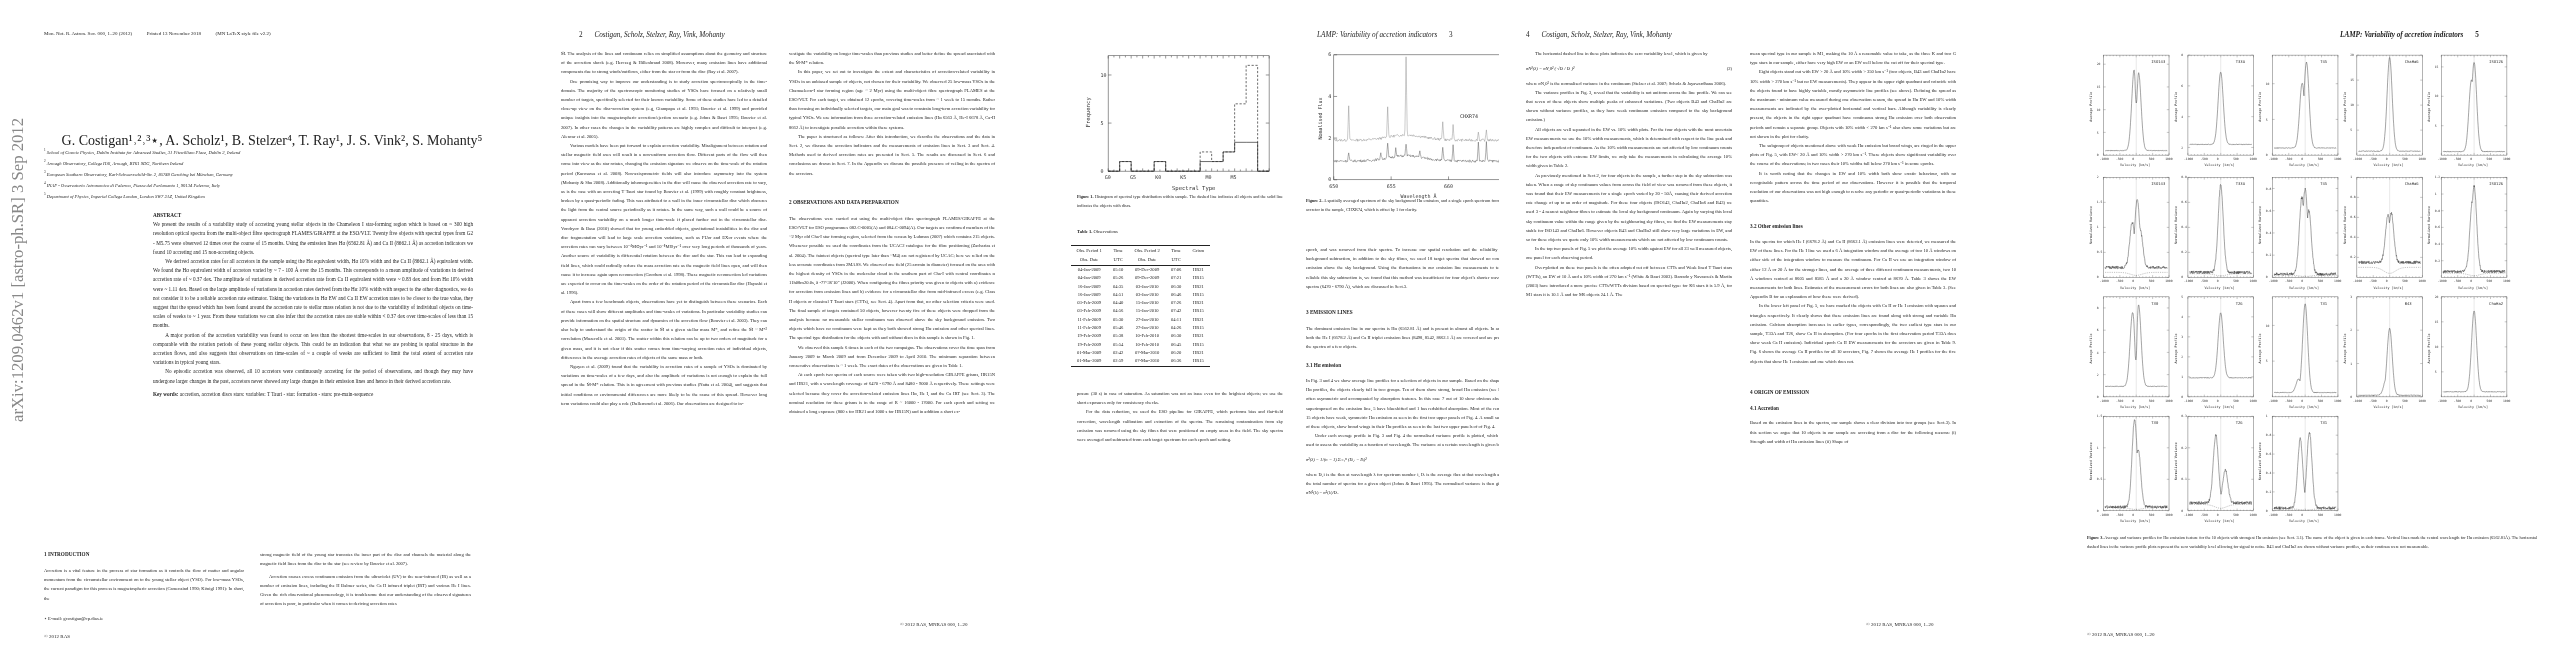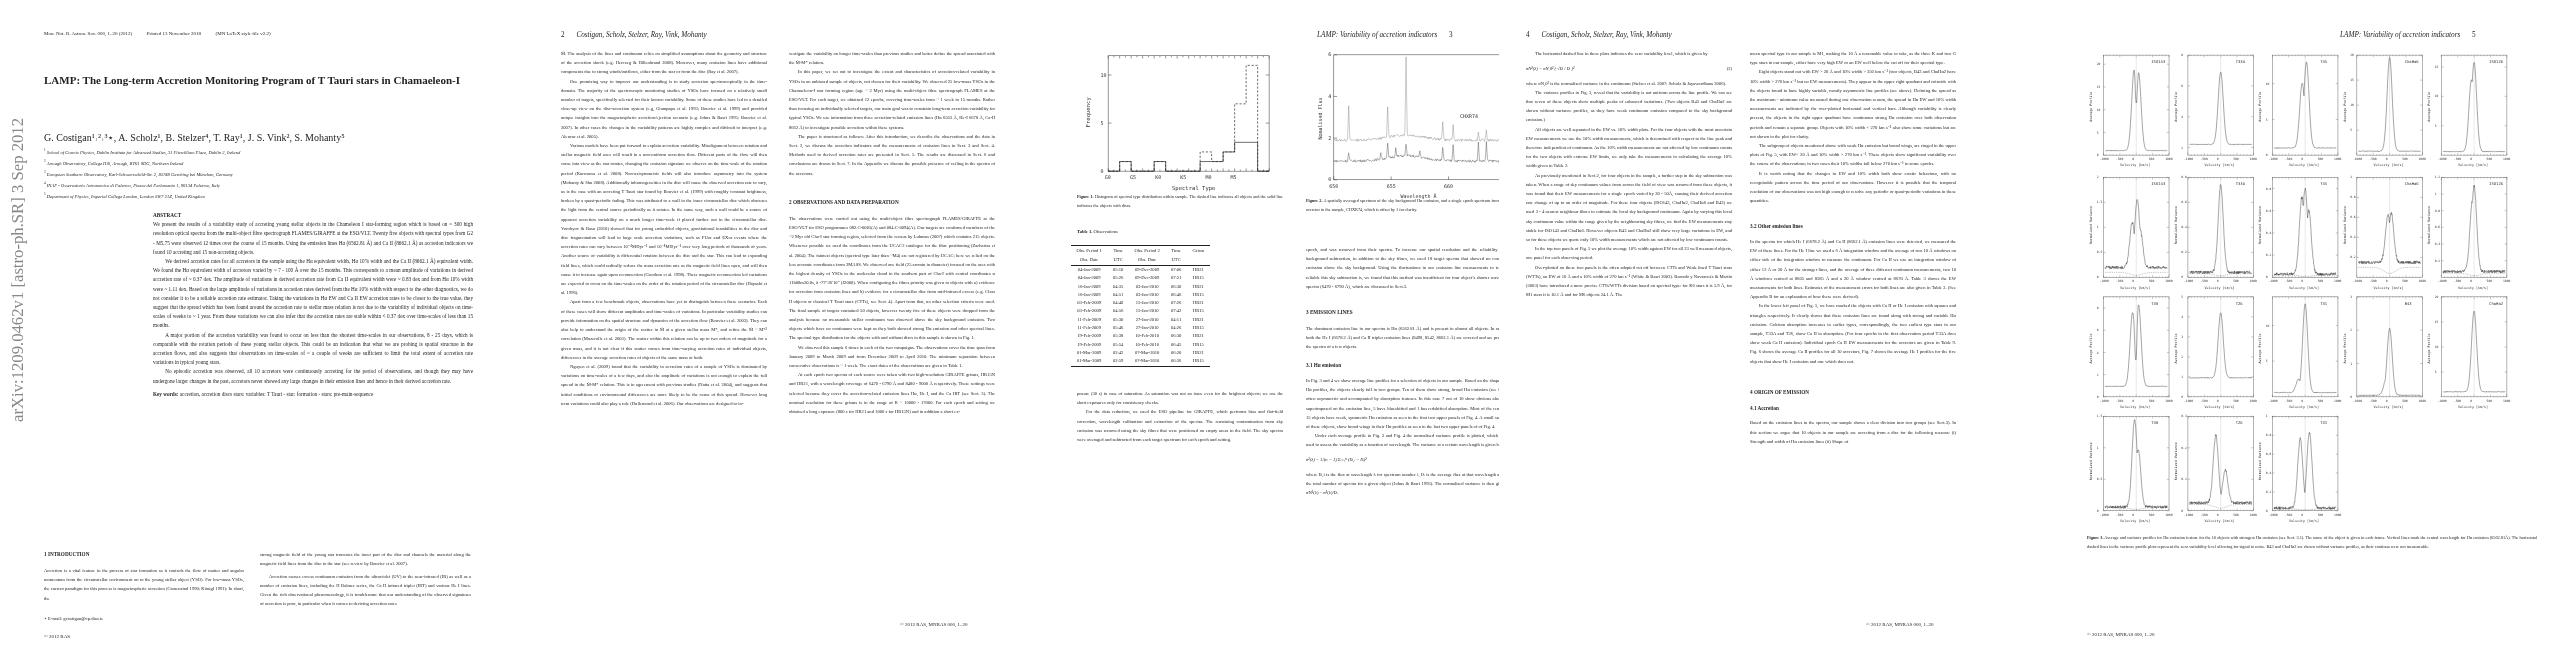--- a/index.html
+++ b/index.html
@@ -7,21 +7,21 @@
   .page{position:absolute;top:0;height:667px;background:#fff;}
   .p1{left:0;width:511px;}
   .p2{left:511px;width:517px;}
   .p3{left:1028px;width:517px;}
   .p4{left:1499px;width:514px;}
   .p5{left:2059px;width:517px;}
   .runhead{position:absolute;top:31px;font-size:7.2px;font-style:italic;}
   .runhead .num{font-style:normal;}
   .journal{position:absolute;top:31px;left:44px;font-size:5px;}
   .title{position:absolute;top:71px;left:44px;width:456px;font-size:11px;font-weight:bold;line-height:18px;}
-  .authors{position:absolute;top:132px;left:44px;width:456px;font-size:10px;}
+  .authors{position:absolute;top:132px;left:44px;width:456px;font-size:14px;text-align:center;}
   .affils{position:absolute;top:146px;left:44px;width:456px;font-size:4.6px;font-style:italic;line-height:8.4px;}
   .affils sup{font-style:normal;font-size:3.3px;}
   .arxiv{position:absolute;left:7.8px;top:422px;transform-origin:left top;transform:rotate(-90deg);font-size:16.7px;color:#888;white-space:nowrap;font-family:"Liberation Serif",serif;}
   .abstract{position:absolute;left:153px;top:211px;width:320px;font-size:5.2px;line-height:9.2px;text-align:justify;}
   .abstract h4{margin:0;font-size:5.2px;font-weight:bold;}
   .abstract p{margin:0;text-indent:12.2px;}
   .abstract p.first{text-indent:0;}
   .kw{margin-top:4.4px;}
   .col{position:absolute;font-size:4.6px;line-height:9.2px;text-align:justify;}
   .col p{margin:0;text-indent:9px;}
@@ -44,21 +44,20 @@
 </style>
 </head>
 <body>
 
 <div class="page p1">
   <div class="journal">
     <span>Mon. Not. R. Astron. Soc. 000, 1–20 (2012)</span>
     <span style="margin-left:13.3px">Printed 13 November 2018</span>
     <span style="margin-left:13.3px">(MN LaTeX style file v2.2)</span>
   </div>
-  <div class="title">LAMP: The Long-term Accretion Monitoring Program of T Tauri stars in Chamaeleon-I</div>
   <div class="authors">G. Costigan¹˒²˒³⋆, A. Scholz¹, B. Stelzer⁴, T. Ray¹, J. S. Vink², S. Mohanty⁵</div>
   <div class="affils" id="affils">
       <div><sup>1</sup><span> School of Cosmic Physics, Dublin Institute for Advanced Studies, 31 Fitzwilliam Place, Dublin 2, Ireland</span></div>
       <div><sup>2</sup><span> Armagh Observatory, College Hill, Armagh, BT61 9DG, Northern Ireland</span></div>
       <div><sup>3</sup><span> European Southern Observatory, Karl-Schwarzschild-Str. 2, 85748 Garching bei München, Germany</span></div>
       <div><sup>4</sup><span> INAF - Osservatorio Astronomico di Palermo, Piazza del Parlamento 1, 90134 Palermo, Italy</span></div>
       <div><sup>5</sup><span> Department of Physics, Imperial College London, London SW7 2AZ, United Kingdom</span></div>
     </div>
   <div class="arxiv">arXiv:1209.0462v1  [astro-ph.SR]  3 Sep 2012</div>
 
@@ -80,21 +79,21 @@
   </div>
   <div class="col" style="left:260px;top:550px;width:211px;">
     <p class="ni">strong magnetic field of the young star truncates the inner part of the disc and channels the material along the magnetic field lines from the disc to the star (see review by Bouvier et al. 2007).</p>
     <p style="margin-top:3.3px">Accretion causes excess continuum emission from the ultraviolet (UV) to the near-infrared (IR) as well as a number of emission lines, including the H Balmer series, the Ca II infrared triplet (IRT) and various He I lines. Given the rich observational phenomenology, it is troublesome that our understanding of the observed signatures of accretion is poor, in particular when it comes to deriving accretion rates</p>
   </div>
   <div class="foot" style="left:44px;top:616px;">⋆  E-mail: gcostigan@cp.dias.ie</div>
   <div class="copyright" style="left:44px;top:634px;">© 2012 RAS</div>
 </div>
 
 <div class="page p2">
-  <div class="runhead" style="left:50px;">
+  <div class="runhead" style="left:68px;">
     <span class="num">2</span>
     <span style="margin-left:10px">Costigan, Scholz, Stelzer, Ray, Vink, Mohanty</span>
   </div>
   <div class="col" style="left:50px;top:49px;width:206px;">
     <p class="ni">Ṁ. The analysis of the lines and continuum relies on simplified assumptions about the geometry and structure of the accretion shock (e.g. Herczeg &amp; Hillenbrand 2008). Moreover, many emission lines have additional components due to strong winds/outflows, either from the star or from the disc (Ray et al. 2007).</p>
     <p>One promising way to improve our understanding is to study accretion spectroscopically in the time-domain. The majority of the spectroscopic monitoring studies of YSOs have focused on a relatively small number of targets, specifically selected for their known variability. Some of these studies have led to a detailed close-up view on the disc-accretion system (e.g, Giampapa et al. 1993; Bouvier et al. 1999) and provided unique insights into the magnetospheric accretion/ejection scenario (e.g. Johns &amp; Basri 1995; Bouvier et al. 2007). In other cases the changes in the variability patterns are highly complex and difficult to interpret (e.g. Alencar et al. 2005).</p>
     <p>Various models have been put forward to explain accretion variability. Misalignment between rotation and stellar magnetic field axes will result in a non-uniform accretion flow. Different parts of the flow will then come into view as the star rotates, changing the emission signature we observe on the time-scale of the rotation period (Kurosawa et al. 2008). Non-axisymmetric fields will also introduce asymmetry into the system (Mohanty &amp; Shu 2008). Additionally inhomogeneities in the disc will cause the observed accretion rate to vary, as is the case with an accreting T Tauri star found by Bouvier et al. (1999) with roughly constant brightness, broken by a quasi-periodic fading. This was attributed to a wall in the inner circumstellar disc which obscures the light from the central source periodically as it rotates. In the same way, such a wall could be a source of apparent accretion variability on a much longer time-scale if placed further out in the circumstellar disc. Vorobyov &amp; Basu (2010) showed that for young embedded objects, gravitational instabilities in the disc and disc fragmentation will lead to large scale accretion variations, such as FUor and EXor events where the accretion rates can vary between 10⁻⁴M⊙yr⁻¹ and 10⁻⁸M⊙yr⁻¹ over very long periods of thousands of years. Another source of variability is differential rotation between the disc and the star. This can lead to expanding field lines, which could radically reduce the mass accretion rate as the magnetic field lines open, and will then cause it to increase again upon reconnection (Goodson et al. 1998). These magnetic reconnection led variations are expected to occur on the time-scales on the order of the rotation period of the circumstellar disc (Hayashi et al. 1996).</p>
     <p>Apart from a few benchmark objects, observations have yet to distinguish between these scenarios. Each of these cases will show different amplitudes and time-scales of variations. In particular variability studies can provide information on the spatial structure and dynamics of the accretion flow (Bouvier et al. 2003). They can also help to understand the origin of the scatter in Ṁ at a given stellar mass M*, and refine the Ṁ ~ M*² correlation (Muzerolle et al. 2003). The scatter within this relation can be up to two orders of magnitude for a given mass, and it is not clear if this scatter comes from time-varying accretion rates of individual objects, differences in the average accretion rates of objects of the same mass or both.</p>
     <p>Nguyen et al. (2009) found that the variability in accretion rates of a sample of YSOs is dominated by variations on time-scales of a few days, and also the amplitude of variations is not enough to explain the full spread in the Ṁ-M* relation. This is in agreement with previous studies (Natta et al. 2004), and suggests that initial conditions or environmental differences are more likely to be the cause of this spread. However long term variations could also play a role (Dullemond et al. 2006). Our observations are designed to in-</p>
   </div>
@@ -382,21 +381,21 @@
     <p class="ni">In the spectra for which He I (6678.2 Å) and Ca II (8662.1 Å) emission lines were detected, we measured the EW of these lines. For the He I line we used a 6 Å integration window and the average of two 10 Å windows on either side of the integration window to measure the continuum. For Ca II we use an integration window of either 12 Å or 20 Å for the stronger lines, and the average of three different continuum measurements, two 10 Å windows centred at 8605 and 8585 Å and a 20 Å window centred at 8670 Å. Table 3 shows the EW measurements for both lines. Estimates of the measurement errors for both lines are also given in Table 3. (See Appendix B for an explanation of how these were derived).</p>
     <p>In the lower left panel of Fig. 5, we have marked the objects with Ca II or He I emission with squares and triangles respectively. It clearly shows that these emission lines are found along with strong and variable Hα emission. Calcium absorption increases in earlier types, correspondingly, the two earliest type stars in our sample, T33A and T26, show Ca II in absorption. (For four epochs in the first observation period T33A does show weak Ca II emission). Individual epoch Ca II EW measurements for the accretors are given in Table 9. Fig. 6 shows the average Ca II profiles for all 10 accretors, Fig. 7 shows the average He I profiles for the five objects that show He I emission and one which does not.</p>
     <div class="sec" style="margin-top:22px">4   ORIGIN OF EMISSION</div>
     <div class="sub">4.1   Accretion</div>
     <p class="ni">Based on the emission lines in the spectra, our sample shows a clear division into two groups (see Sect.3). In this section we argue that 10 objects in our sample are accreting from a disc for the following reasons: (i) Strength and width of Hα emission lines (ii) Shape of</p>
   </div>
   <div class="copyright" style="left:367px;top:622px;">© 2012 RAS, MNRAS 000, 1–20</div>
 </div>
 
 <div class="page p5">
-  <div class="runhead" style="left:281px;">
+  <div class="runhead" style="left:281px;font-weight:bold;">
     <span>LAMP: Variability of accretion indicators</span>
     <span class="num" style="margin-left:10px">5</span>
   </div>
   <svg id="fig3" style="position:absolute;left:22px;top:44px;" width="445" height="489" viewBox="0 0 800 880">
       <g>
         <rect x="40" y="20" width="118" height="180" fill="none" stroke="#555" stroke-width="0.8"></rect>
         <line x1="40" y1="200" x2="40" y2="196" stroke="#555" stroke-width="0.6"></line>
         <line x1="40" y1="20" x2="40" y2="24" stroke="#555" stroke-width="0.6"></line>
         <line x1="45.9" y1="200" x2="45.9" y2="198" stroke="#555" stroke-width="0.6"></line>
         <line x1="45.9" y1="20" x2="45.9" y2="22" stroke="#555" stroke-width="0.6"></line>

